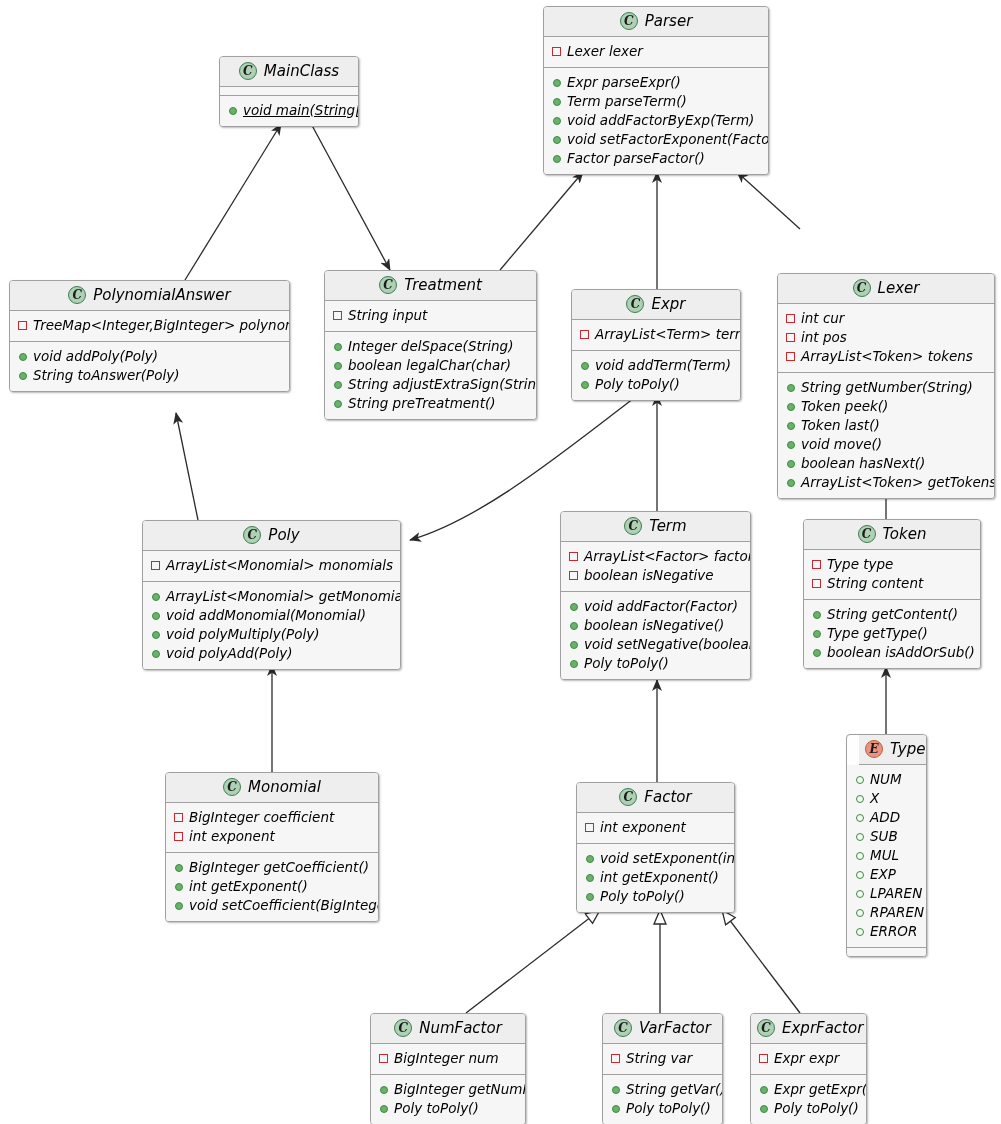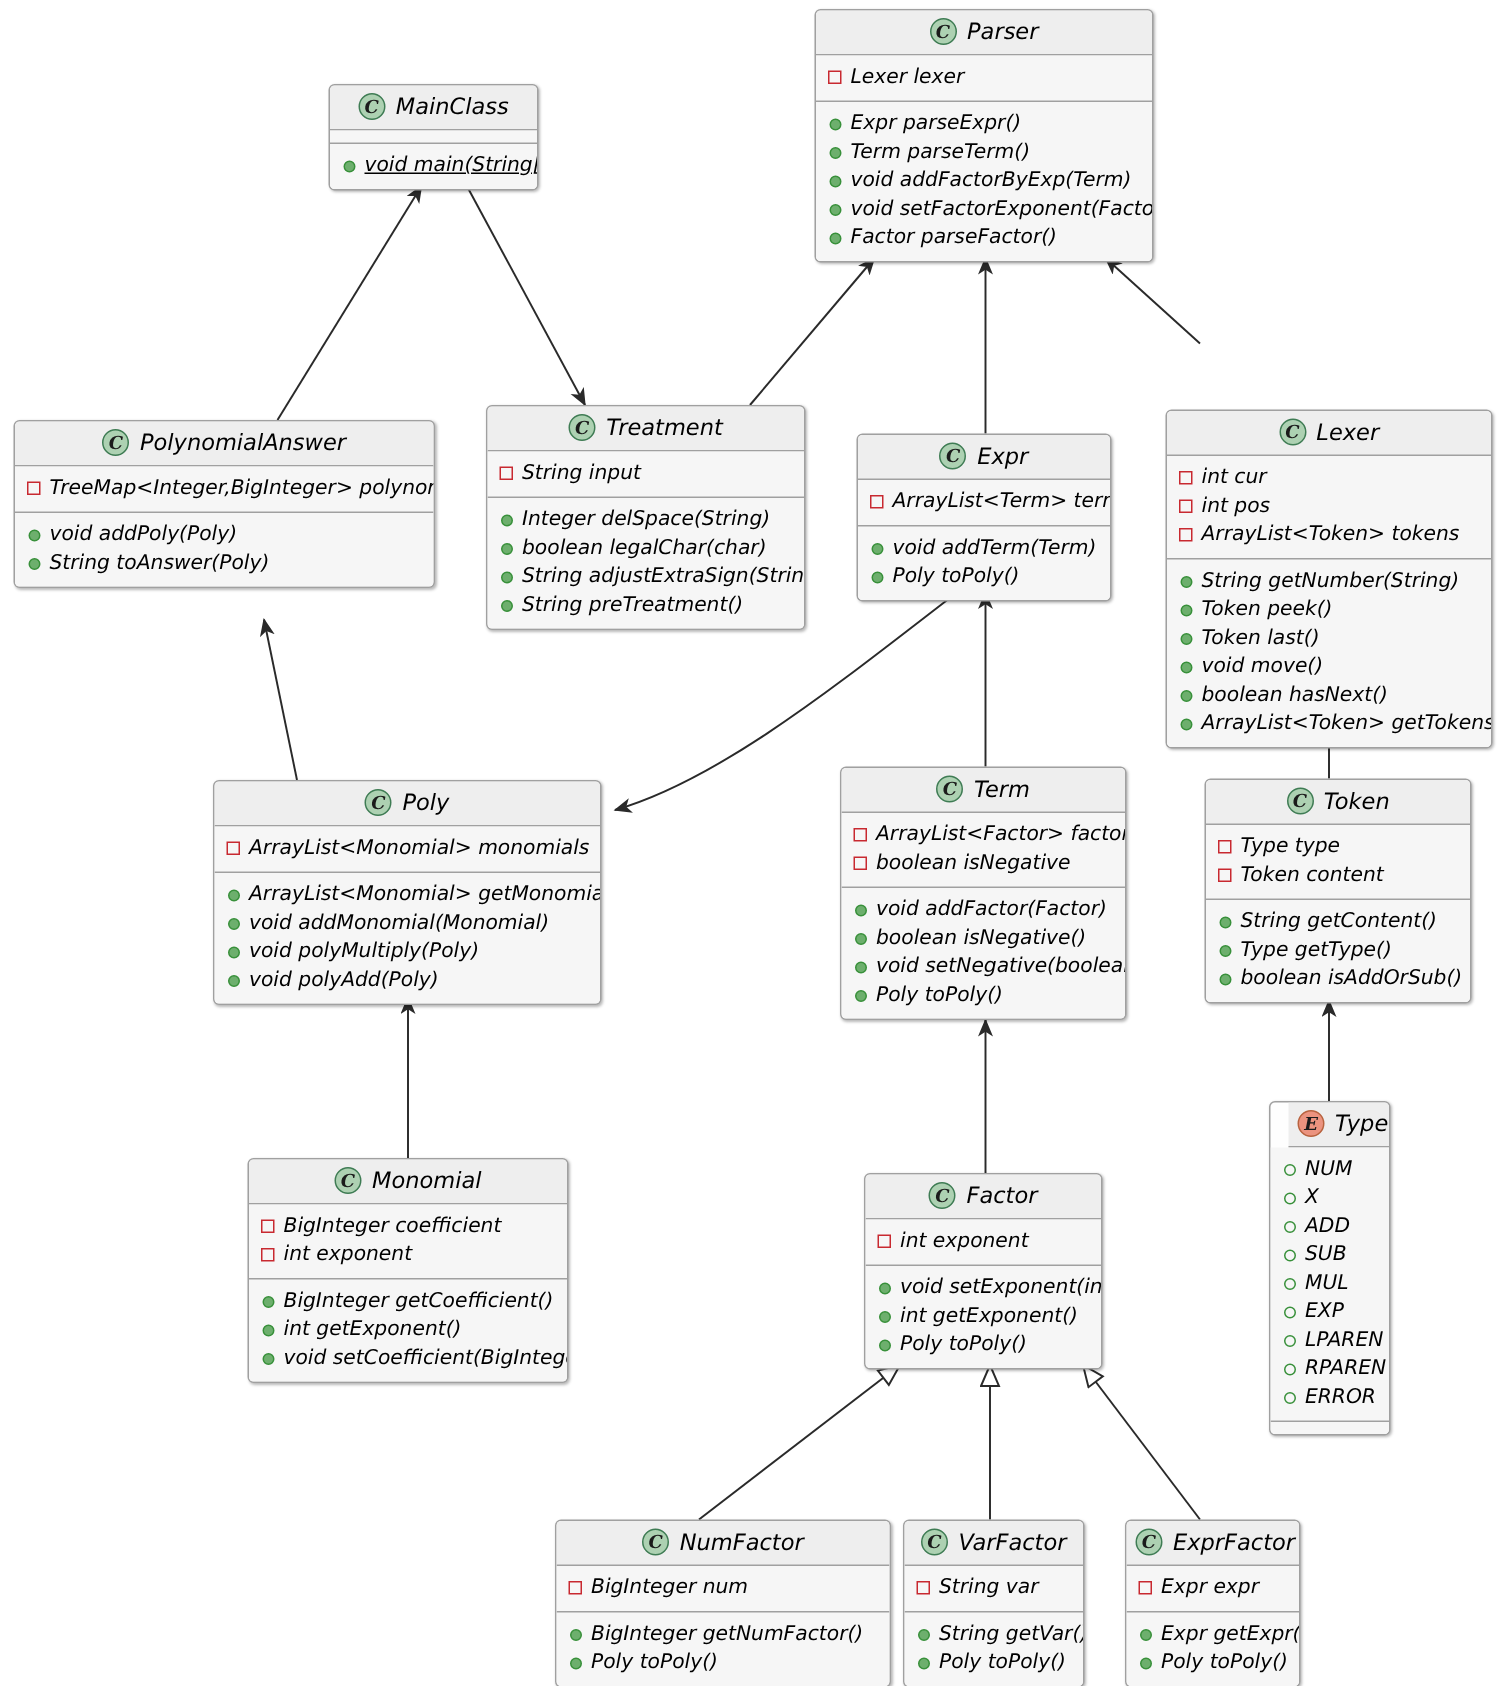--- a/index.html
+++ b/index.html
@@ -381,21 +381,21 @@
     <div class="node-header">
       <span class="badge">C</span><span class="node-title">Token</span>
     </div>
     <div class="compartment">
       <div class="row">
           <span class="marker field"></span>
           <span class="rowtext">Type type</span>
         </div>
       <div class="row">
           <span class="marker field"></span>
-          <span class="rowtext">Token content</span>
+          <span class="rowtext">String content</span>
         </div>
     </div>
     <div class="compartment">
       <div class="row">
           <span class="marker method"></span>
           <span class="rowtext">String getContent()</span>
         </div>
       <div class="row">
           <span class="marker method"></span>
           <span class="rowtext">Type getType()</span>
@@ -501,21 +501,21 @@
           <span class="rowtext">RPAREN</span>
         </div>
       <div class="row">
           <span class="marker enumval"></span>
           <span class="rowtext">ERROR</span>
         </div>
     </div>
     <div class="compartment empty-compartment"></div>
   </div>
 
-  <div class="node" style="left:370px;top:1013px;width:224px;">
+  <div class="node" style="left:370px;top:1013px;width:156px;">
     <div class="node-header">
       <span class="badge">C</span><span class="node-title">NumFactor</span>
     </div>
     <div class="compartment">
       <div class="row">
           <span class="marker field"></span>
           <span class="rowtext">BigInteger num</span>
         </div>
     </div>
     <div class="compartment">

